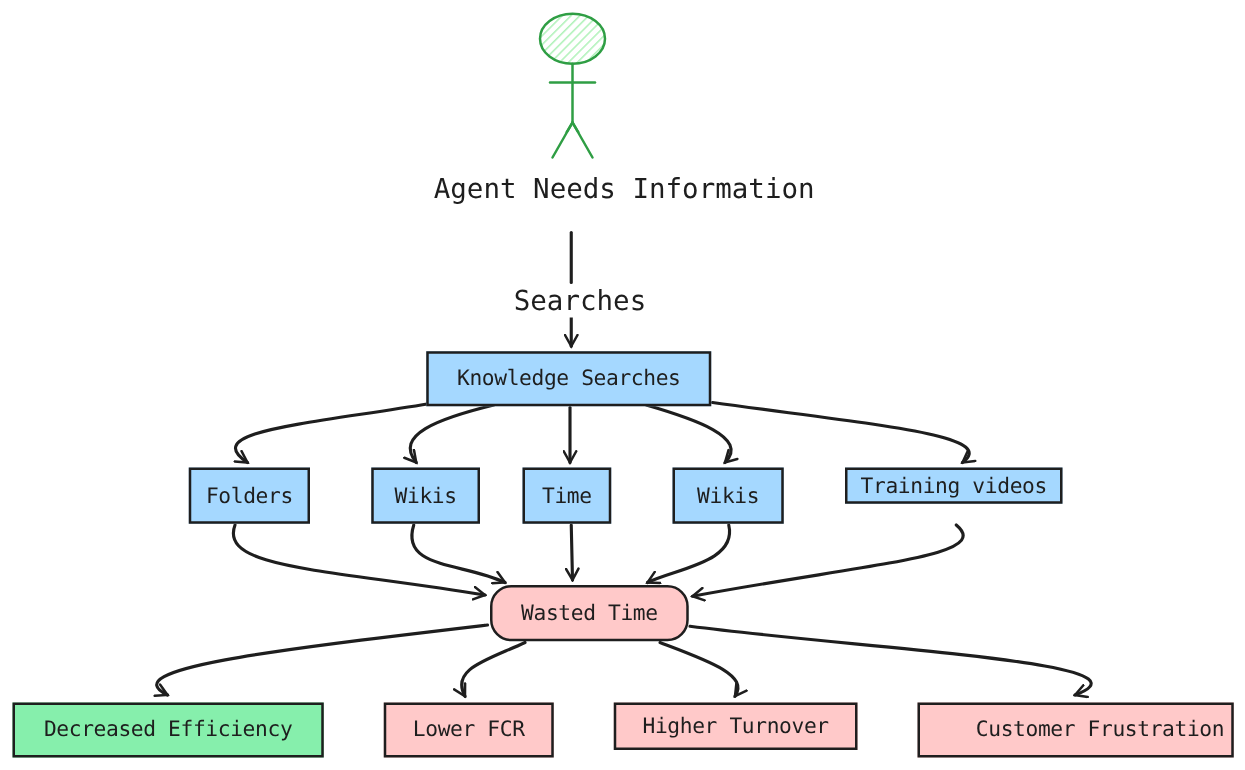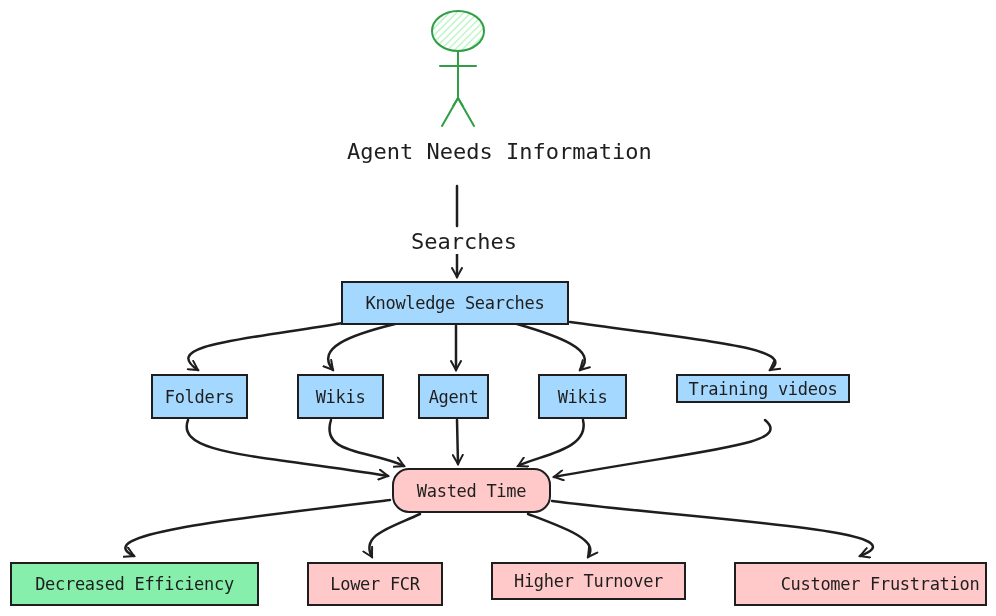--- a/index.html
+++ b/index.html
@@ -74,21 +74,21 @@
   <span>Knowledge Searches</span>
 </div>
 
 <div class="node blue" style="left: 151px; top: 374px; width: 97px; height: 45px; background: rgb(165, 216, 255);">
   <span>Folders</span>
 </div>
 <div class="node blue" style="left: 297px; top: 374px; width: 87px; height: 45px; background: rgb(165, 216, 255);">
   <span>Wikis</span>
 </div>
 <div class="node blue" style="left: 418px; top: 374px; width: 71px; height: 45px; background: rgb(165, 216, 255);">
-  <span>Agent</span>
+  <span>Time</span>
 </div>
 <div class="node blue" style="left: 538px; top: 374px; width: 89px; height: 45px; background: rgb(165, 216, 255);">
   <span>Wikis</span>
 </div>
 <div class="node blue" style="left: 676px; top: 374px; width: 174px; height: 29px; background: rgb(165, 216, 255);">
   <span>Training videos</span>
 </div>
 
 <div class="node pink" style="left: 392px; top: 468px; width: 159px; height: 45px; background: rgb(255, 201, 201); border-radius: 17px;">
   <span>Wasted Time</span>

